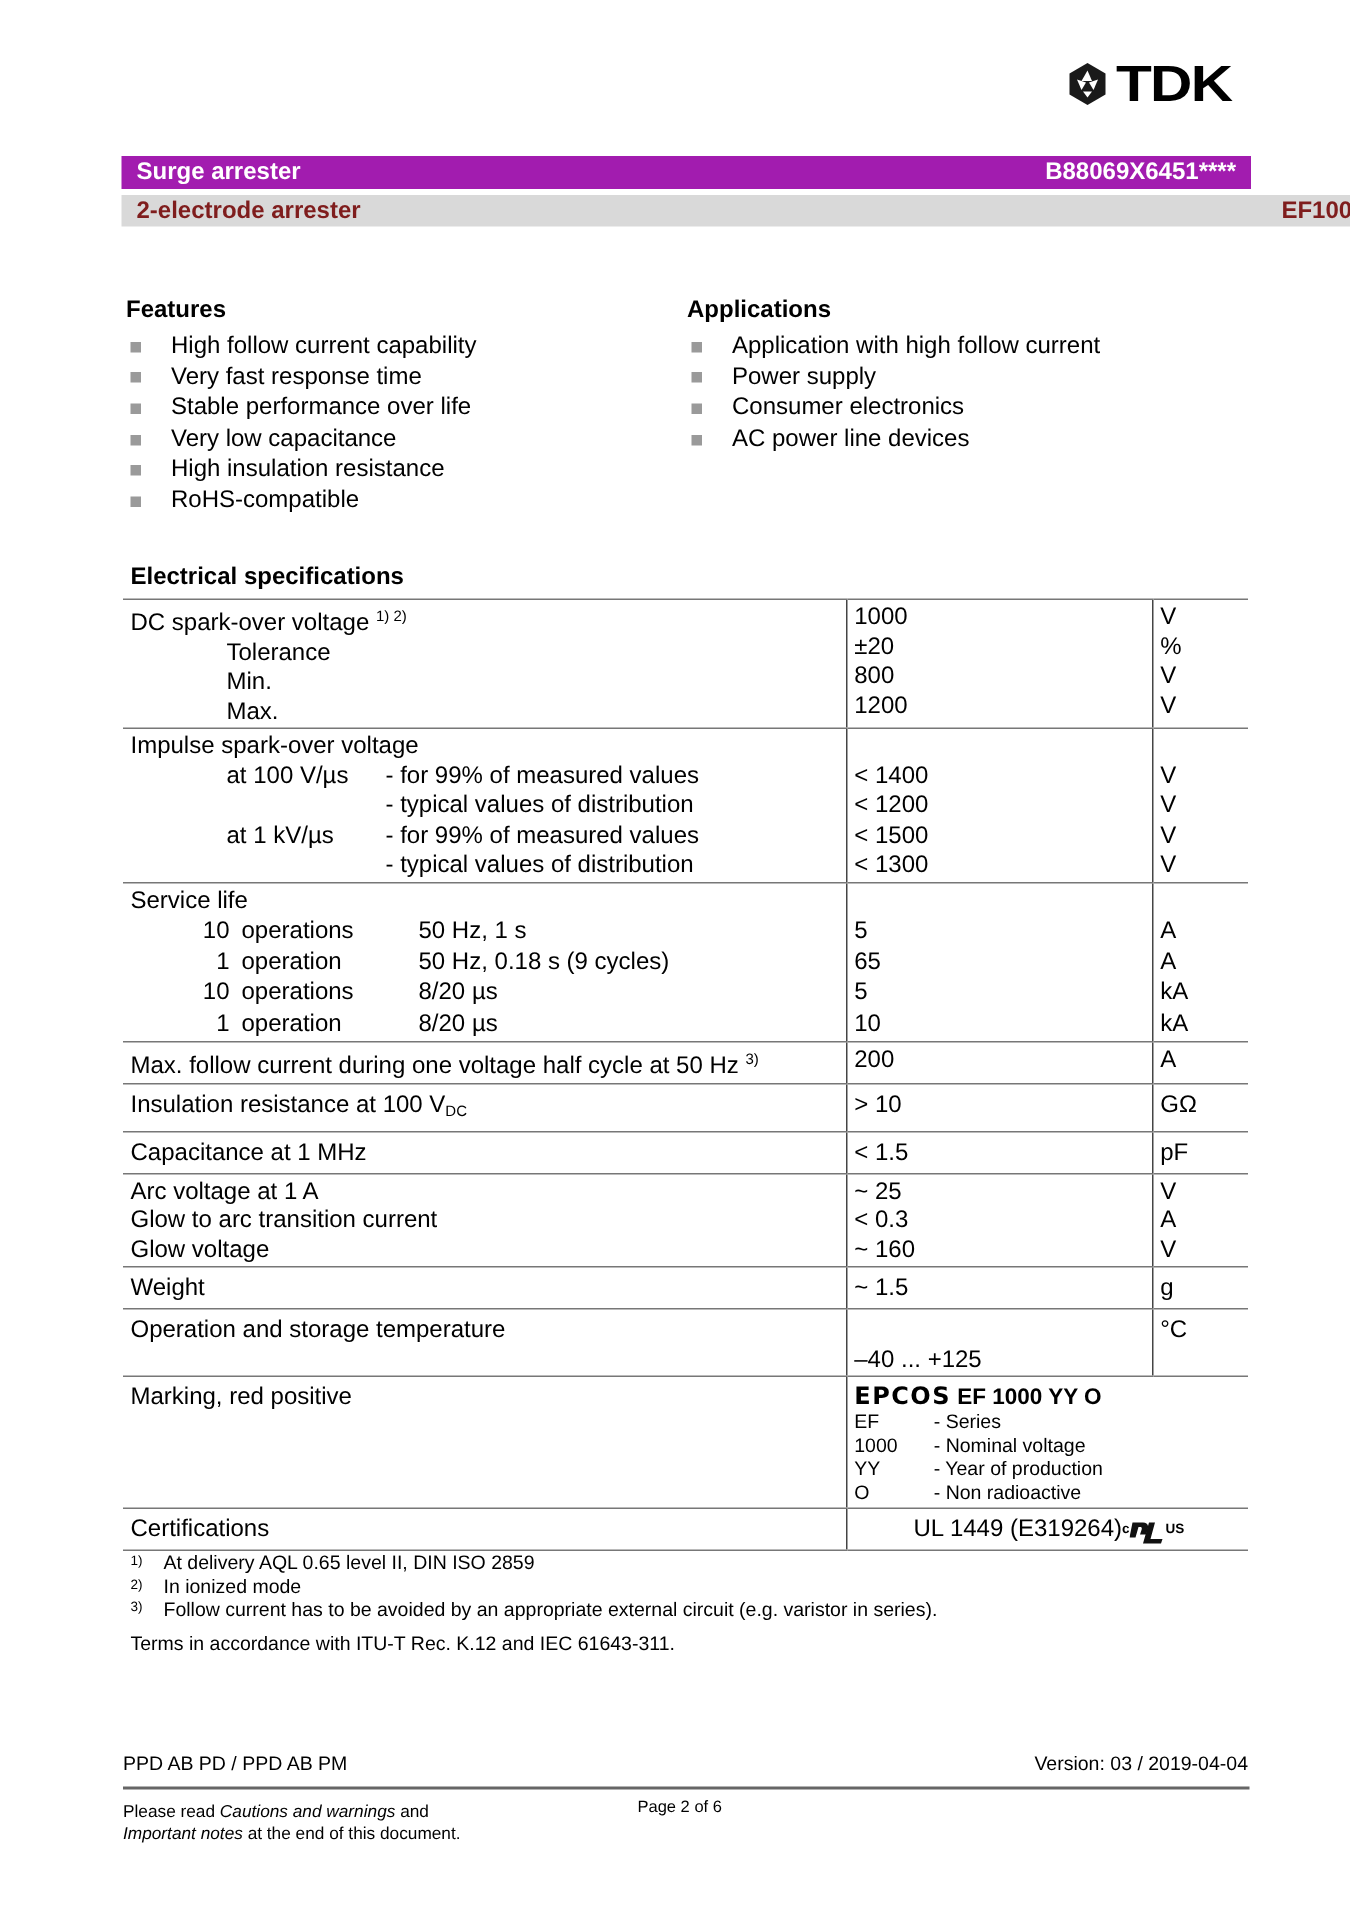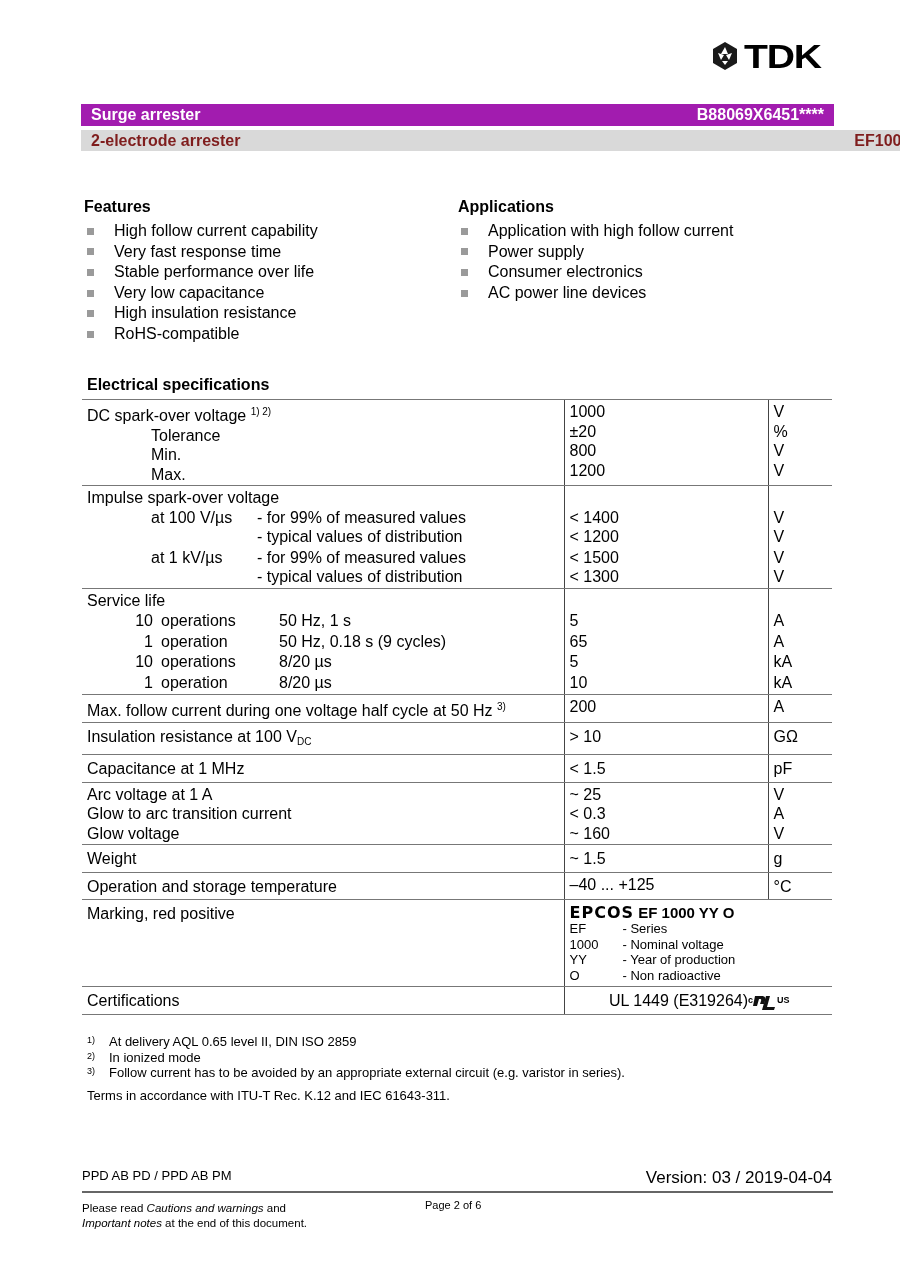--- a/index.html
+++ b/index.html
@@ -80,21 +80,21 @@
     .epcos { font-family: "DejaVu Sans", sans-serif; font-weight: bold; font-size: 16px; letter-spacing: 1px; }
     .mark-row { display: flex; font-size: 13px; line-height: 15.5px; }
     .mark-row .k { width: 53px; }
     .cert-cell { display: flex; justify-content: center; align-items: center; }
     .ul-mark { display: flex; align-items: flex-end; font-weight: bold; font-size: 9px; margin-right: -2px; }
     .footnotes { position: absolute; left: 87px; top: 1034px; font-size: 13px; line-height: 15.5px; }
     .footnotes .fnr { display: flex; }
     .footnotes .fnr .m { width: 22px; font-size: 9px; vertical-align: top; line-height: 12px; }
     .terms { position: absolute; left: 87px; top: 1088px; font-size: 13px; }
     .footer-left { position: absolute; left: 82px; top: 1168px; font-size: 13px; }
-    .footer-right { position: absolute; right: 68px; top: 1168px; font-size: 17px; }
+    .footer-right { position: absolute; right: 68px; top: 1168px; font-size: 13px; }
     .footer-rule { position: absolute; left: 82px; top: 1191px; width: 751px; height: 1.5px; background: #666; }
     .notice { position: absolute; left: 82px; top: 1201px; font-size: 11.5px; line-height: 15px; }
     .pageno { position: absolute; left: 425px; top: 1199px; font-size: 11px; }
   </style>
 </head>
 <body>
 
 <div class="logo">
   <svg width="30" height="30" viewBox="0 0 30 30">
     <polygon points="15,1 27,8 27,22 15,29 3,22 3,8" fill="#1a1a1a"></polygon>
@@ -302,21 +302,21 @@
   </tr>
 
   <tr>
     <td class="c1" style="padding-top:4px; padding-bottom:3px;">Weight</td>
     <td class="c2" style="padding-top:4px;margin-top:26px;">~ 1.5</td>
     <td class="c3" style="padding-top:4px;">g</td>
   </tr>
 
   <tr>
     <td class="c1" style="padding-top:4px; padding-bottom:3px;">Operation and storage temperature</td>
-    <td class="c2" style="padding-top:2px;">–40 ... +125</td>
+    <td class="c2" style="padding-top:24px;">–40 ... +125</td>
     <td class="c3" style="padding-top:4px;">°C</td>
   </tr>
 
 
   <tr>
     <td class="c1" style="padding-top:4px;">Marking, red positive</td>
     <td class="c2" colspan="2" style="padding-top:4px; padding-bottom:3px;">
       <div class="epcos-line"><span class="epcos">EPCOS</span> <span>EF 1000 YY O</span></div>
       <div class="mark-row">
             <span class="k">EF</span>

